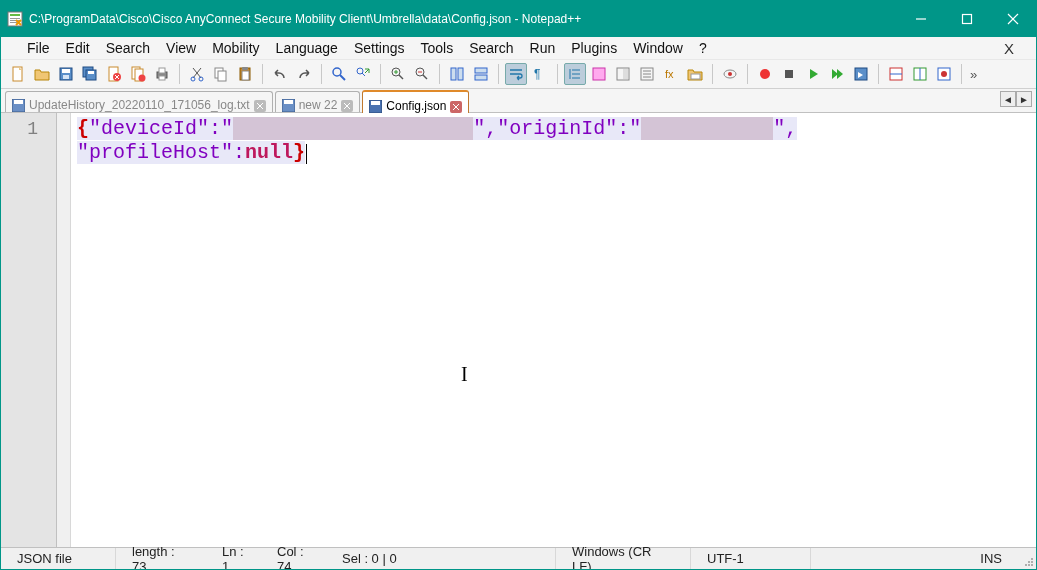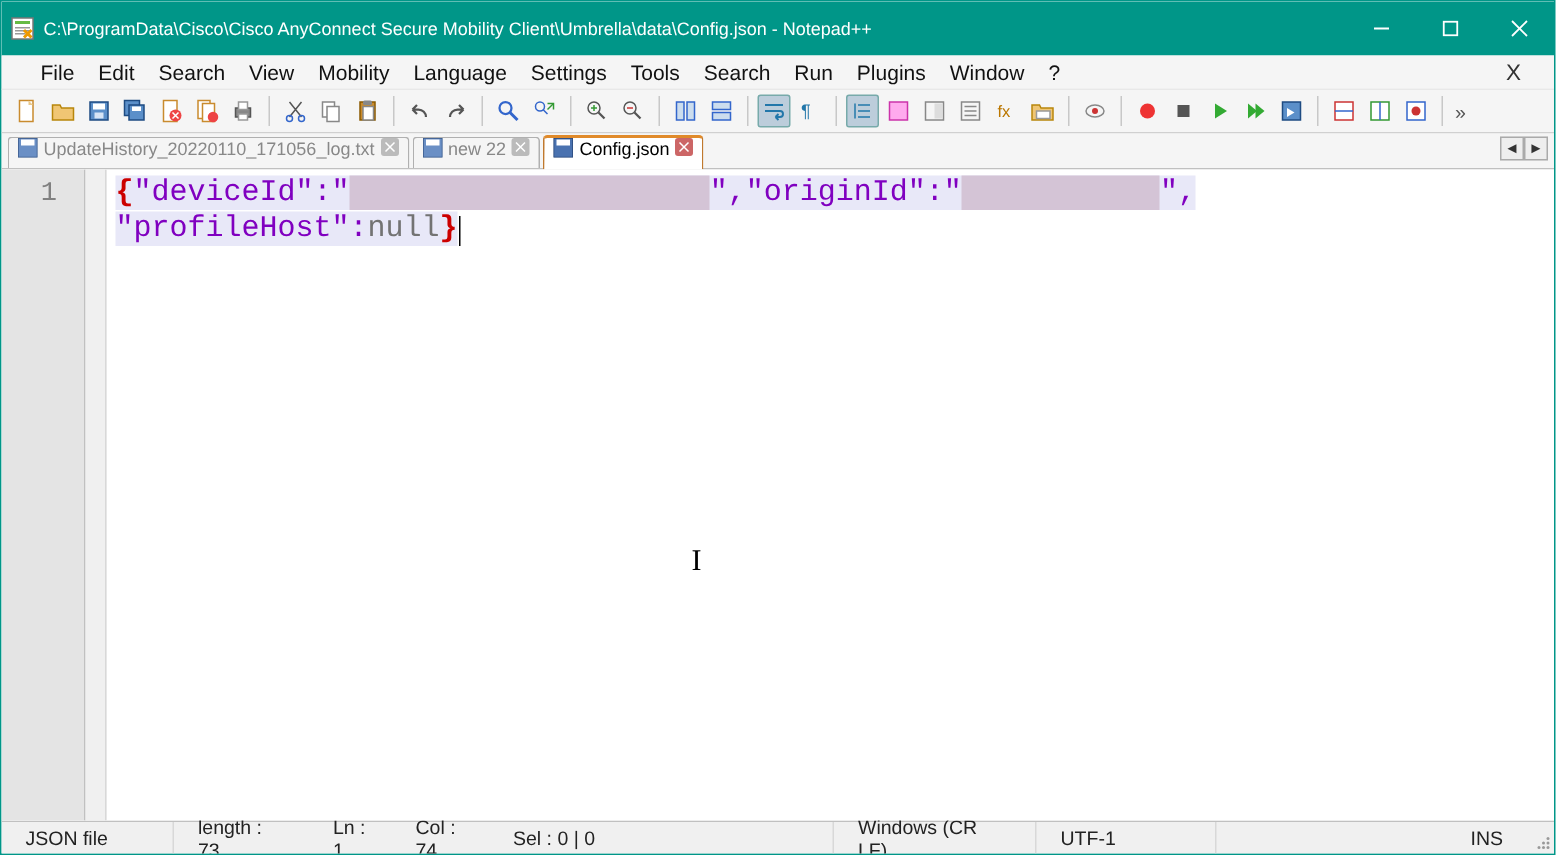--- a/index.html
+++ b/index.html
@@ -18,39 +18,39 @@
   .menu-close { width: 18px; text-align: center; font-size: 15px; color: #333; }
   
   .toolbar { background: #f5f5f5; height: 30px; border-top: 1px solid #e8e8e8; border-bottom: 1px solid #d0d0d0; display: flex; align-items: center; padding: 0 6px; gap: 2px; }
   .tb-btn { width: 22px; height: 22px; display: flex; align-items: center; justify-content: center; border: 1px solid transparent; position: relative; border-radius:2px;}
   .tb-btn.active { background: #bccddb; border: 1px solid #7aa; }
   .tb-sep { width: 1px; height: 20px; background: #c8c8c8; margin: 0 4px; }
   .tb-icon { width: 16px; height: 16px; display: block; }
   .chev { font-size: 13px; color: #555; padding: 0 2px;}
   
   .tabbar { background: #f5f5f5; height: 24px; display: flex; align-items: flex-end; padding: 0 4px; border-bottom: 1px solid #c0c0c0; position: relative;}
-  .tab { display: flex; align-items: flex-start; height: 21px; padding: 0 6px; font-size: 12px; border: 1px solid #b0b0b0; border-bottom: none; margin-right: 2px; background: #f5f5f5; border-radius: 3px 3px 0 0; gap: 4px;}
+  .tab { display: flex; align-items: flex-end; height: 21px; padding: 0 6px; font-size: 12px; border: 1px solid #b0b0b0; border-bottom: none; margin-right: 2px; background: #f5f5f5; border-radius: 3px 3px 0 0; gap: 4px;}
   .tab.inactive { color: #888; background:#f5f5f5;}
   .tab.active-tab { background: #fff; border-color: #c0792e; border-top: 2px solid #e08a2a; height:23px; margin-bottom:-1px; color: #000;}
   .tab-close { width: 12px; height: 12px; background: #c66; border-radius: 2px; display: flex; align-items: center; justify-content: center; }
   .tab-close.inactive-x { background: #bbb;}
   .tab-disk { width: 13px; height: 13px; }
   .tab-scroll { position:absolute; right:4px; top:2px; display:flex; gap:0;}
   .tab-scroll-btn { width:16px; height:16px; border:1px solid #aaa; background:#eee; font-size:10px; display:flex;align-items:center;justify-content:center; color:#333;}
 
   .editor-area { flex: 1; display: flex; background: #fff; position: relative; overflow: hidden;}
   .gutter { width: 56px; background: #e4e4e4; border-right: 1px solid #c0c0c0; padding-top: 4px; text-align: right; color: #808080; font-family: "Consolas","Courier New",monospace; font-size: 18px; }
   .gutter-num { padding: 0 18px 0 0; height:24px; line-height:24px;}
   .fold-strip { width: 14px; background: #f0f0f0; border-right: 1px solid #d8d8d8;}
   .code { flex: 1; padding: 4px 6px; font-family: "Consolas","Courier New",monospace; font-size: 20px; line-height: 24px; white-space: pre-wrap; word-break: break-all; position:relative;}
   .code-line1 { background: #e8e8f8; display:inline;}
   .tok-brace { color: #c00; font-weight: bold;}
   .tok-key { color: #8000c0; }
   .tok-str { color: #8000c0; }
-  .tok-null { color: #737373; font-weight:normal;}
+  .tok-null { color: #be185d; font-weight:bold;}
   .tok-comma { color: #8000c0; }
   .redacted { background: #d4c4d6; color: transparent; }
   .caret { display:inline-block; width:1px; height:20px; background:#000; vertical-align:text-bottom; margin-left:1px;}
   .text-cursor { position:absolute; left:460px; top:380px; font-family: serif; font-size:18px; color:#000;}
   
   .statusbar { height: 22px; background: #f0f0f0; border-top: 1px solid #c0c0c0; display: flex; align-items: center; font-size: 13px; color: #222; }
   .sb-cell { padding: 0 16px; border-right: 1px solid #d8d8d8; height: 100%; display:flex; align-items:center;}
   .sb-cell.noborder { border-right: none;}
   .sb-grip { width:18px; height:100%; display:flex; align-items:flex-end; justify-content:flex-end; padding:2px;}
 </style>

